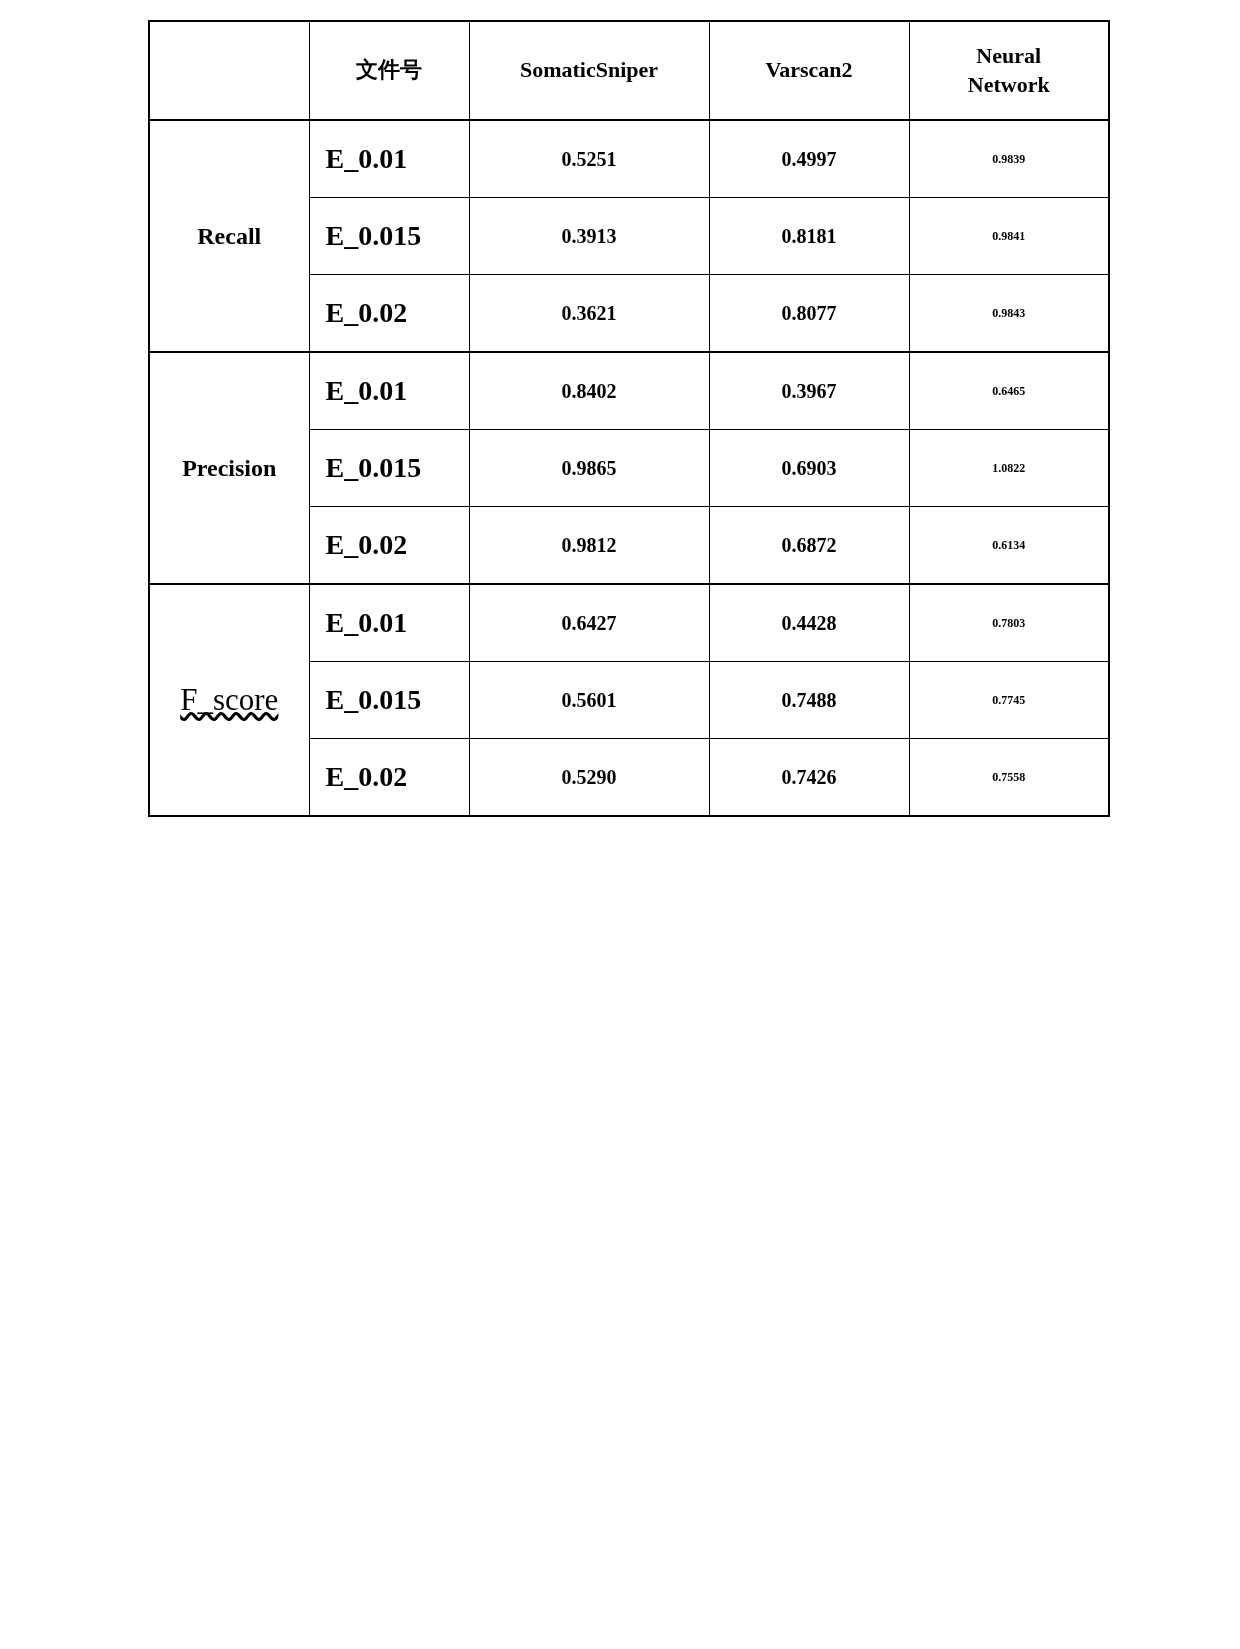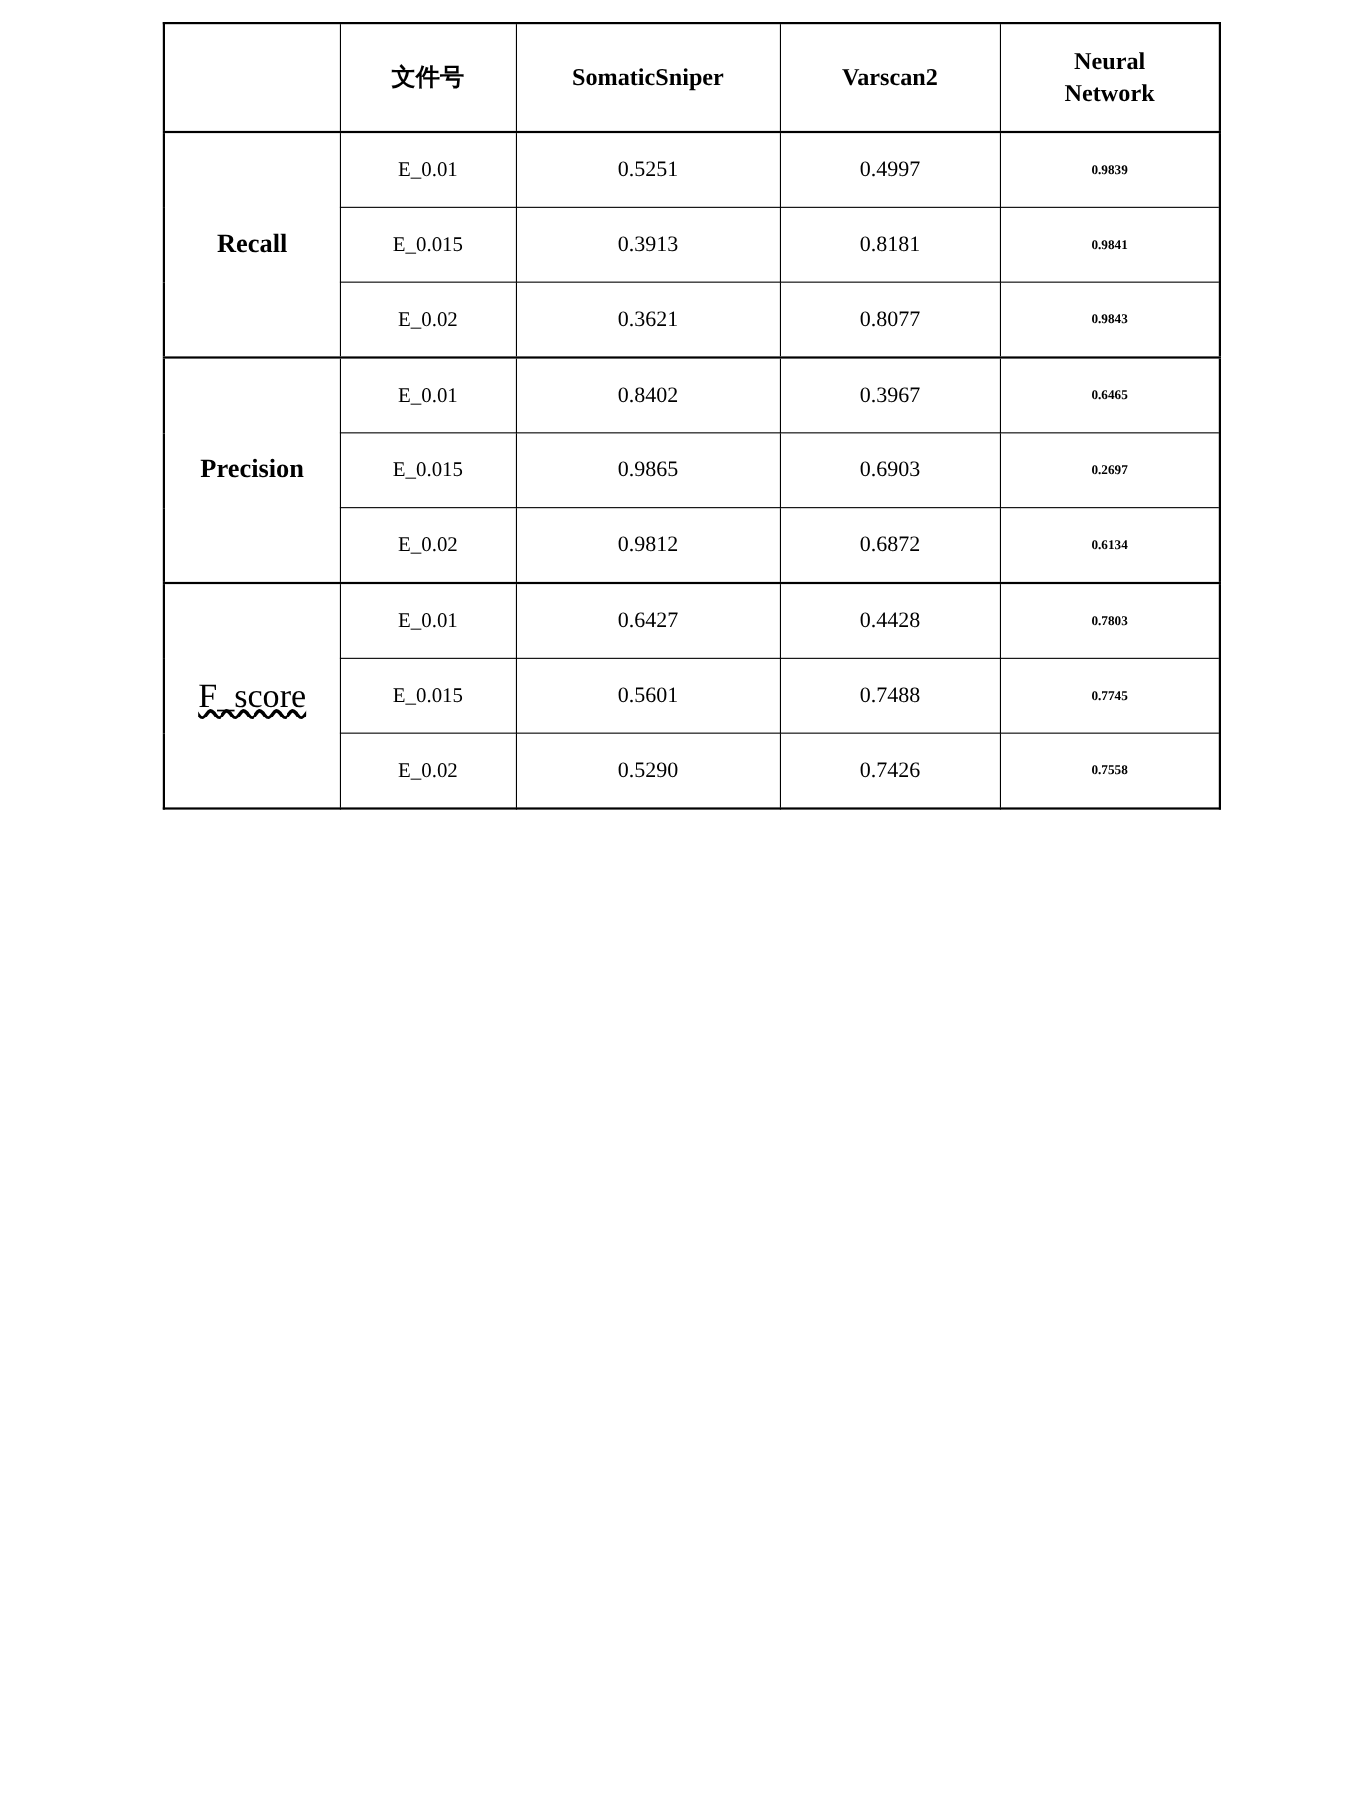--- a/index.html
+++ b/index.html
@@ -26,42 +26,43 @@
       width: 100%;
       border-collapse: collapse;
       border: 2px solid #000;
     }
 
     th, td {
       border: 1px solid #000;
       padding: 12px 16px;
       text-align: center;
       vertical-align: middle;
+      font-weight: bold;
     }
 
     thead th {
       font-weight: bold;
       font-size: 22px;
       line-height: 1.3;
       padding: 20px 16px;
     }
 
     .metric-cell {
       font-weight: bold;
       font-size: 24px;
       writing-mode: horizontal-tb;
       text-align: center;
       vertical-align: middle;
       padding: 20px 24px;
     }
 
     .file-id-cell {
-      font-weight: normal;
-      font-size: 19px;
-      text-align: center;
+      font-weight: bold;
+      font-size: 28px;
+      text-align: left;
       vertical-align: middle;
       padding: 22px 16px;
     }
 
     .value-cell {
       font-size: 20px;
       text-align: center;
       vertical-align: middle;
       padding: 22px 16px;
     }
@@ -122,21 +123,21 @@
           <td rowspan="3" class="metric-cell" style="border-top: 2px solid rgb(0, 0, 0);">Precision</td>
           <td class="file-id-cell" style="border-top: 2px solid rgb(0, 0, 0);">E_0.01</td>
           <td class="value-cell" style="border-top: 2px solid rgb(0, 0, 0);">0.8402</td>
           <td class="value-cell" style="border-top: 2px solid rgb(0, 0, 0); margin-left: 28px;">0.3967</td>
           <td class="value-cell-bold" style="border-top: 2px solid rgb(0, 0, 0);">0.6465</td>
         </tr>
         <tr>
           <td class="file-id-cell">E_0.015</td>
           <td class="value-cell">0.9865</td>
           <td class="value-cell">0.6903</td>
-          <td class="value-cell-bold">0.2697</td>
+          <td class="value-cell-bold">1.0822</td>
         </tr>
         <tr>
           <td class="file-id-cell">E_0.02</td>
           <td class="value-cell">0.9812</td>
           <td class="value-cell">0.6872</td>
           <td class="value-cell-bold">0.6134</td>
         </tr>
         <tr style="border-top: 2px solid rgb(0, 0, 0);">
           <td rowspan="3" class="metric-cell" style="border-top: 2px solid rgb(0, 0, 0);"><span class="f-score-label">F_score</span></td>
           <td class="file-id-cell" style="border-top: 2px solid rgb(0, 0, 0);">E_0.01</td>

